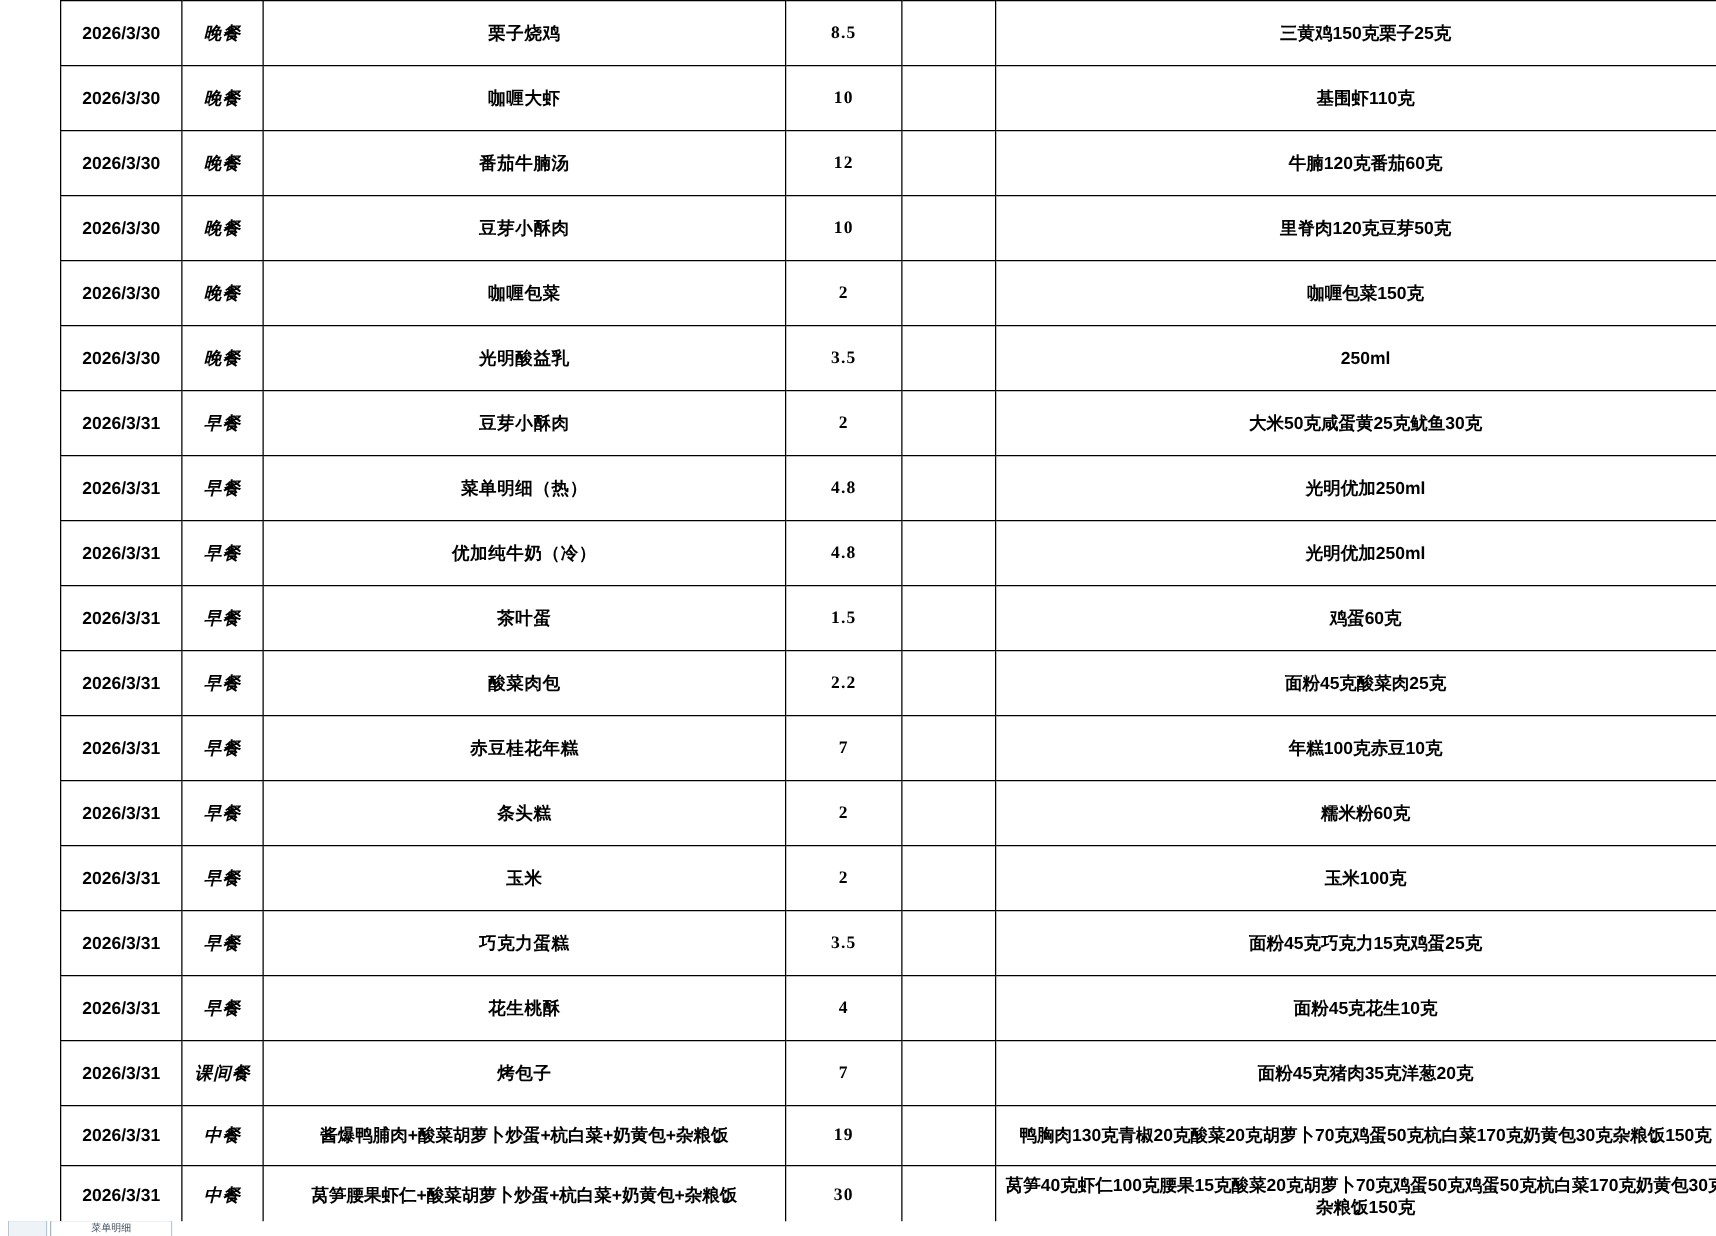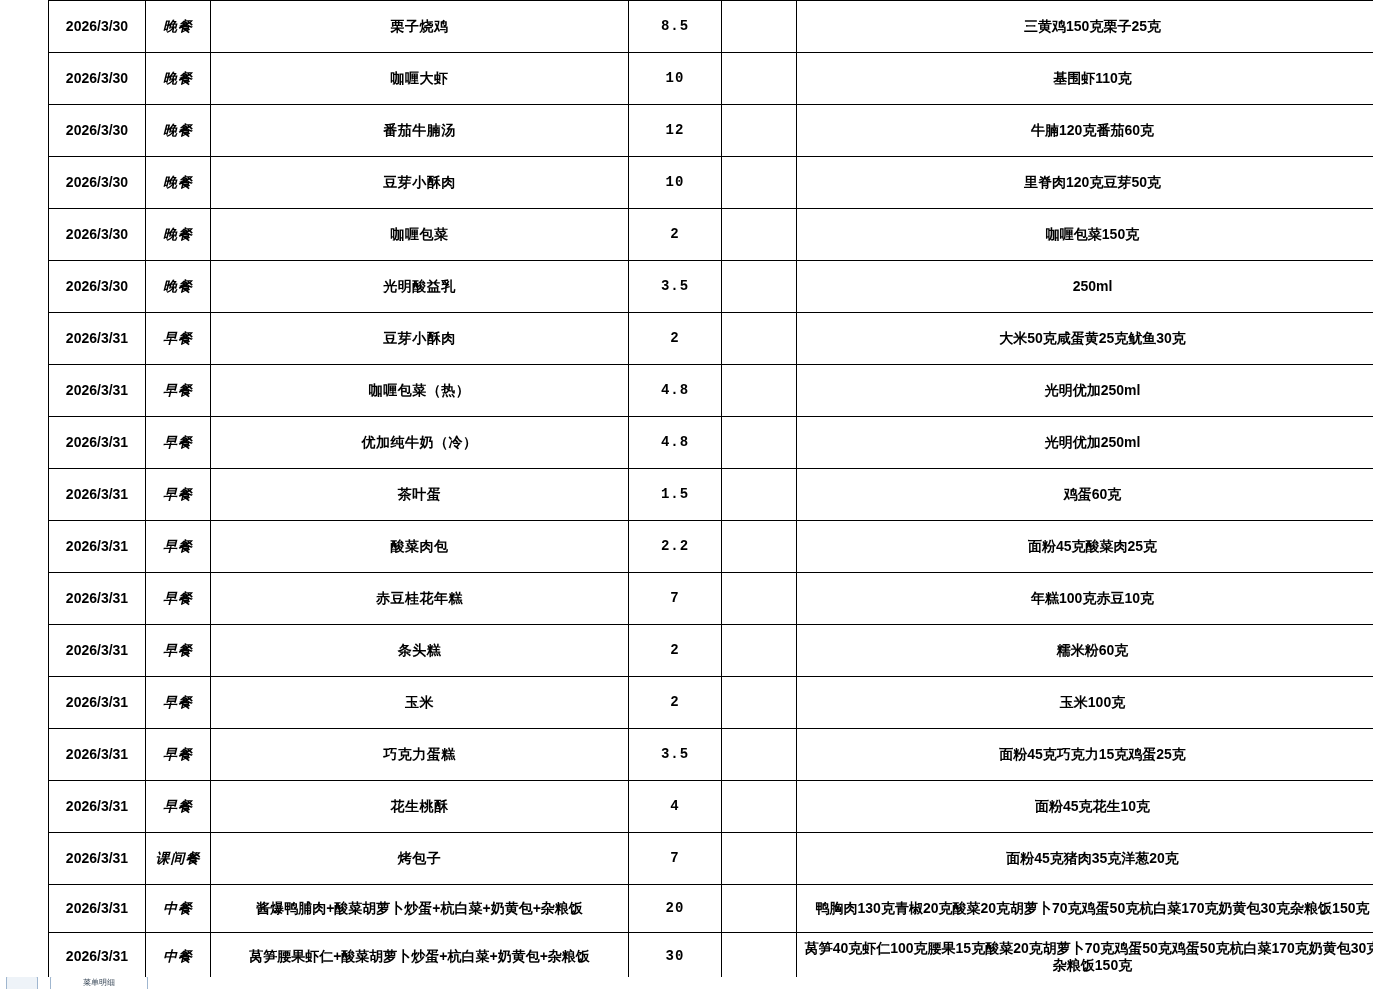--- a/index.html
+++ b/index.html
@@ -41,21 +41,21 @@
   col.c-meal   { width: 65px; }
   col.c-name   { width: 418px; }
   col.c-price  { width: 93px; }
   col.c-blank  { width: 75px; }
   col.c-ingr   { width: 592px; }
   col.c-img    { width: 59px; }
 
   td.date-cell  { font-size: 13.5px; }
   td.meal-cell  { font-size: 14px; letter-spacing: 1px; font-style: italic; }
   td.name-cell  { font-size: 15px; letter-spacing: 0.5px; }
-  td.price-cell { font-family: Liberation Mono, monospace; font-size: 14px; font-weight: normal; letter-spacing: 1px;}
+  td.price-cell { font-family: Liberation Serif, serif; font-size: 14px; font-weight: normal; letter-spacing: 1px;}
   td.blank-cell { }
   td.ingr-cell  { font-size: 14px; }
   td.img-cell   { padding: 1px; }
 
   td.name-cell.compact { font-size: 14px; letter-spacing: 0; }
   td.ingr-cell.compact { font-size: 14px; letter-spacing: 0; line-height: 1.2; }
 
   .thumb {
     width: 100%;
     height: 46px;
@@ -144,21 +144,21 @@
     bottom: 0;
     height: 12px;
     width: 30px;
     border: 1px solid #9fb6cf;
     border-bottom: none;
     background: #eef3f8;
     border-radius: 2px 2px 0 0;
   }
   .tab-chip2 {
     position: absolute;
-    left: 50px;
+    left: 40px;
     bottom: 0;
     height: 12px;
     width: 96px;
     border: 1px solid #9fb6cf;
     border-bottom: none;
     background: #ffffff;
     border-radius: 2px 2px 0 0;
     font-size: 8px;
     color: #3b4a5a;
     text-align: center;
@@ -255,21 +255,21 @@
           <td class="price-cell">2</td>
           <td class="blank-cell"></td>
           <td class="ingr-cell">大米50克咸蛋黄25克鱿鱼30克</td>
           <td class="img-cell">
             <div class="thumb t-porridge"></div>
           </td>
         </tr>
         <tr style="height: 52px;">
           <td class="date-cell">2026/3/31</td>
           <td class="meal-cell">早餐</td>
-          <td class="name-cell">咖喱包菜（热）</td>
+          <td class="name-cell">菜单明细（热）</td>
           <td class="price-cell">4.8</td>
           <td class="blank-cell"></td>
           <td class="ingr-cell">光明优加250ml</td>
           <td class="img-cell">
             <div class="thumb t-milk"></div>
           </td>
         </tr>
         <tr style="height: 52px;">
           <td class="date-cell">2026/3/31</td>
           <td class="meal-cell">早餐</td>
@@ -366,21 +366,21 @@
           <td class="blank-cell"></td>
           <td class="ingr-cell">面粉45克猪肉35克洋葱20克</td>
           <td class="img-cell">
             <div class="thumb t-baked"></div>
           </td>
         </tr>
         <tr style="height: 48px;">
           <td class="date-cell">2026/3/31</td>
           <td class="meal-cell">中餐</td>
           <td class="name-cell compact">酱爆鸭脯肉+酸菜胡萝卜炒蛋+杭白菜+奶黄包+杂粮饭</td>
-          <td class="price-cell">20</td>
+          <td class="price-cell">19</td>
           <td class="blank-cell"></td>
           <td class="ingr-cell compact">鸭胸肉130克青椒20克酸菜20克胡萝卜70克鸡蛋50克杭白菜170克奶黄包30克杂粮饭150克</td>
           <td class="img-cell">
             <div class="thumb t-bento"></div>
           </td>
         </tr>
         <tr style="height: 48px;">
           <td class="date-cell">2026/3/31</td>
           <td class="meal-cell">中餐</td>
           <td class="name-cell compact">莴笋腰果虾仁+酸菜胡萝卜炒蛋+杭白菜+奶黄包+杂粮饭</td>

